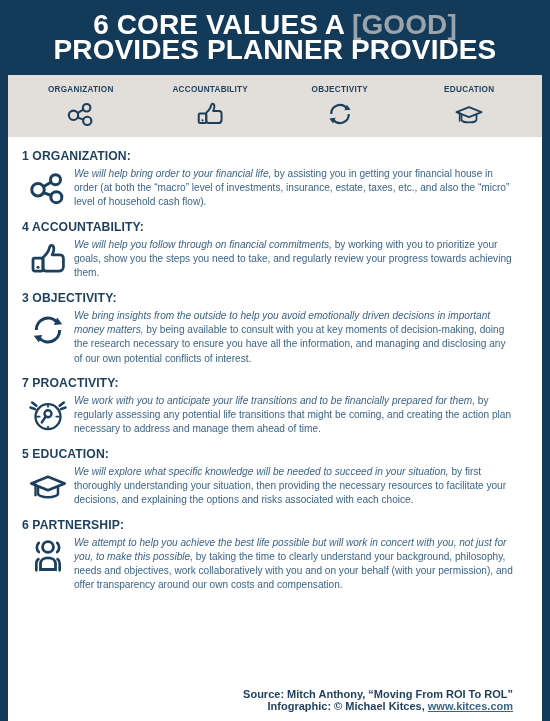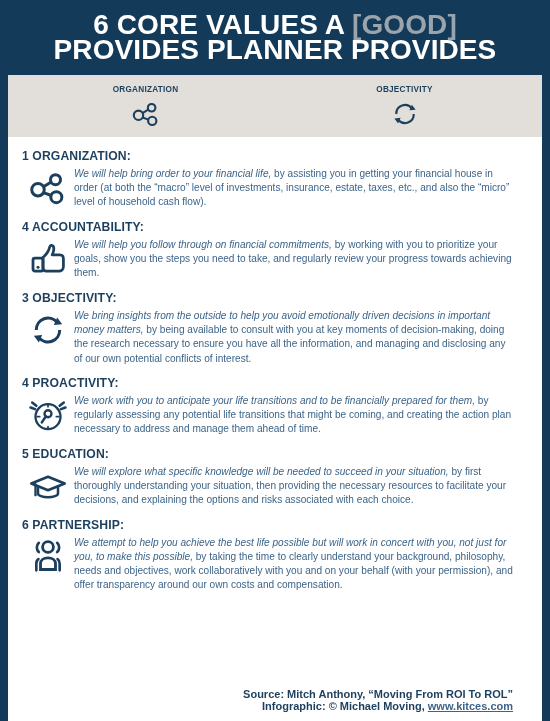--- a/index.html
+++ b/index.html
@@ -141,34 +141,54 @@
         <svg viewBox="0 0 48 48" fill="none" stroke="#1d3f5e" stroke-width="3.4">
           <circle cx="12" cy="26" r="7.5"></circle>
           <circle cx="33" cy="14" r="6"></circle>
           <circle cx="34" cy="35" r="6.6"></circle>
           <line x1="18.5" y1="22.5" x2="27.5" y2="17"></line>
           <line x1="18.5" y1="29.5" x2="28" y2="33"></line>
         </svg>
       </div>
     </div>
 
+    <div class="strip-item">
+      <div class="strip-label">ACCOUNTABILITY</div>
+      <div class="strip-icon">
+        <svg viewBox="0 0 48 48" fill="none" stroke="#1d3f5e" stroke-width="3.2" stroke-linejoin="round">
+          <path d="M18 22 C18 22 22 19 24.5 14 C26 11 25.5 7.5 28 7.5 C31 7.5 31.5 11 30.5 15 C30 17 29 19 29 19 L38.5 19 C41 19 42.5 21 42.5 23.5 L42.5 33 C42.5 36.5 40 38.5 37 38.5 L22 38.5 C19.5 38.5 18 37 18 34.5 Z"></path>
+          <rect x="6" y="23" width="12" height="15.5" rx="2.2"></rect>
+          <circle cx="12" cy="34" r="1.8" fill="#1d3f5e" stroke="none"></circle>
+        </svg>
+      </div>
+    </div>
 
     <div class="strip-item">
       <div class="strip-label">OBJECTIVITY</div>
       <div class="strip-icon">
         <svg viewBox="0 0 48 48" fill="none" stroke="#1d3f5e" stroke-width="3.4" stroke-linecap="butt">
           <path d="M10 24 A14 14 0 0 1 35 15"></path>
           <path d="M38 24 A14 14 0 0 1 13 33"></path>
           <polygon points="35,9 41,17 31,18" fill="#1d3f5e" stroke="none"></polygon>
           <polygon points="13,39 7,31 17,30" fill="#1d3f5e" stroke="none"></polygon>
         </svg>
       </div>
     </div>
 
 
+    <div class="strip-item">
+      <div class="strip-label">EDUCATION</div>
+      <div class="strip-icon">
+        <svg viewBox="0 0 48 48" fill="none" stroke="#1d3f5e" stroke-width="3" stroke-linejoin="round">
+          <polygon points="24,13 44,21 24,29 4,21"></polygon>
+          <path d="M12 24.5 L12 33 C12 35.5 17.5 37.5 24 37.5 C30.5 37.5 36 35.5 36 33 L36 24.5" stroke-width="2.8"></path>
+          <line x1="9" y1="22" x2="9" y2="35" stroke-width="2.6" stroke-linecap="round"></line>
+        </svg>
+      </div>
+    </div>
 
 
   </div>
 
   <div class="body-panel">
 
     <div class="value-block">
       <div class="value-heading">1 ORGANIZATION:</div>
       <div class="value-row">
         <div class="value-icon">
@@ -207,21 +227,21 @@
             <path d="M38 24 A14 14 0 0 1 13 33"></path>
             <polygon points="35,9 41,17 31,18" fill="#1d3f5e" stroke="none"></polygon>
             <polygon points="13,39 7,31 17,30" fill="#1d3f5e" stroke="none"></polygon>
           </svg>
         </div>
         <div class="value-text"><span class="lead">We bring insights from the outside to help you avoid emotionally driven decisions in important money matters,</span><span> by being available to consult with you at key moments of decision-making, doing the research necessary to ensure you have all the information, and managing and disclosing any of our own potential conflicts of interest.</span></div>
       </div>
     </div>
 
     <div class="value-block">
-      <div class="value-heading">4 PROACTIVITY:</div>
+      <div class="value-heading">7 PROACTIVITY:</div>
       <div class="value-row">
         <div class="value-icon">
           <svg viewBox="0 0 48 48" fill="none" stroke="#1d3f5e" stroke-width="2.8" stroke-linecap="round">
             <circle cx="24" cy="26" r="15"></circle>
             <path d="M10 13 L5 9 M8.5 17 L3 15" stroke-width="3"></path>
             <path d="M38 13 L43 9 M39.5 17 L45 15" stroke-width="3"></path>
             <circle cx="24" cy="22.5" r="4.2"></circle>
             <line x1="21.5" y1="25.5" x2="16.5" y2="33"></line>
             <line x1="24" y1="11" x2="24" y2="14" stroke-width="2.1"></line>
             <line x1="24" y1="38" x2="24" y2="41" stroke-width="2.1"></line>
@@ -259,17 +279,17 @@
             <path d="M10 40 L10 32 C10 29.5 11 27.5 12.5 26.5"></path>
             <path d="M38 40 L38 32 C38 29.5 37 27.5 35.5 26.5"></path>
           </svg>
         </div>
         <div class="value-text"><span class="lead">We attempt to help you achieve the best life possible but will work in concert with you, not just for you, to make this possible,</span><span> by taking the time to clearly understand your background, philosophy, needs and objectives, work collaboratively with you and on your behalf (with your permission), and offer transparency around our own costs and compensation.</span></div>
       </div>
     </div>
 
     <div class="footer">
       <div>Source: Mitch Anthony, “Moving From ROI To ROL”</div>
-      <div><span>Infographic: © Michael Moving, </span><a class="footer-link" href="#">www.kitces.com</a></div>
+      <div><span>Infographic: © Michael Kitces, </span><a class="footer-link" href="#">www.kitces.com</a></div>
     </div>
 
   </div>
 </div>
 
 </body></html>

